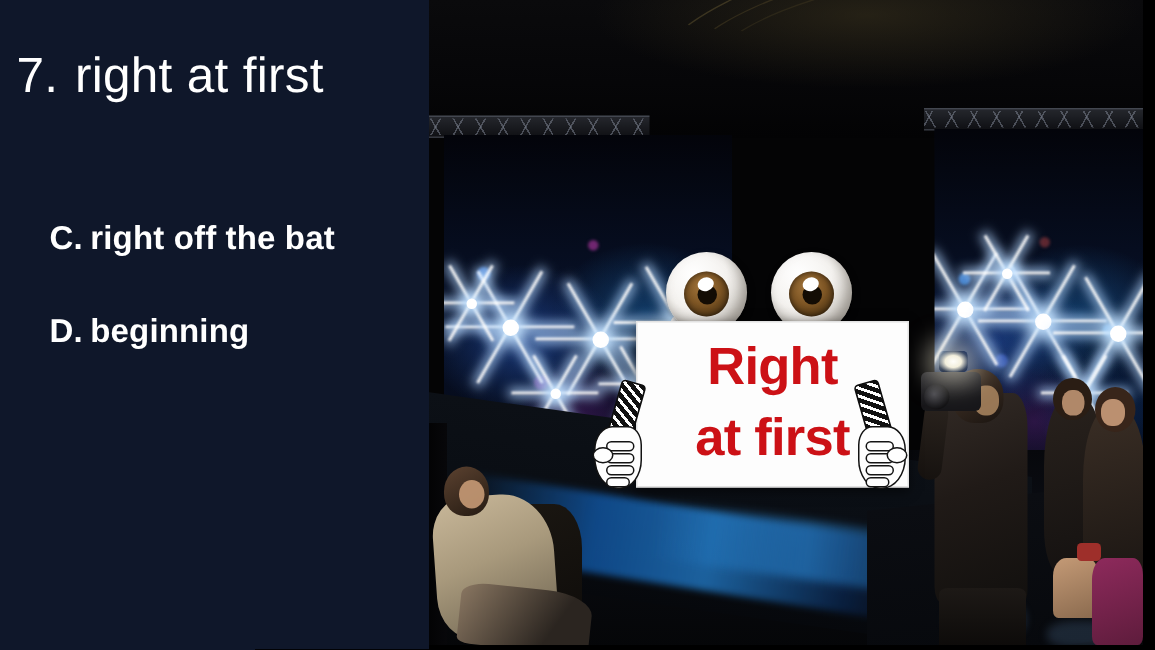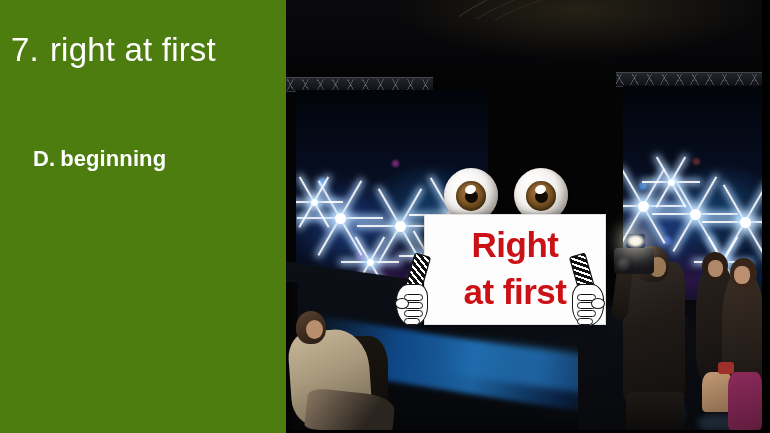--- a/index.html
+++ b/index.html
@@ -18,21 +18,21 @@
     background: #000000;
     overflow: hidden;
   }
 
   
   #question-panel {
     position: absolute;
     left: 0; top: 0;
     width: 286px;
     height: 433px;
-    background: #4d7c0f;
+    background: #0f172a;
     z-index: 20;
   }
   #question-title {
     position: absolute;
     left: 11px;
     top: 31px;
     color: #ffffff;
     font-size: 33px;
     font-weight: 500;
     letter-spacing: 0.2px;
@@ -637,18 +637,21 @@
   </div>
 
   <div id="question-panel">
 
     <div id="question-title">
       <span class="qnum">7.</span><span>right at first</span>
     </div>
 
     <div id="answer-list">
       <div class="answer-option">
+        <span class="opt-letter">C.</span><span>right off the bat</span>
+      </div>
+      <div class="answer-option">
         <span class="opt-letter">D.</span><span>beginning</span>
       </div>
     </div>
   </div>
 
 </div>
 
 </body></html>

